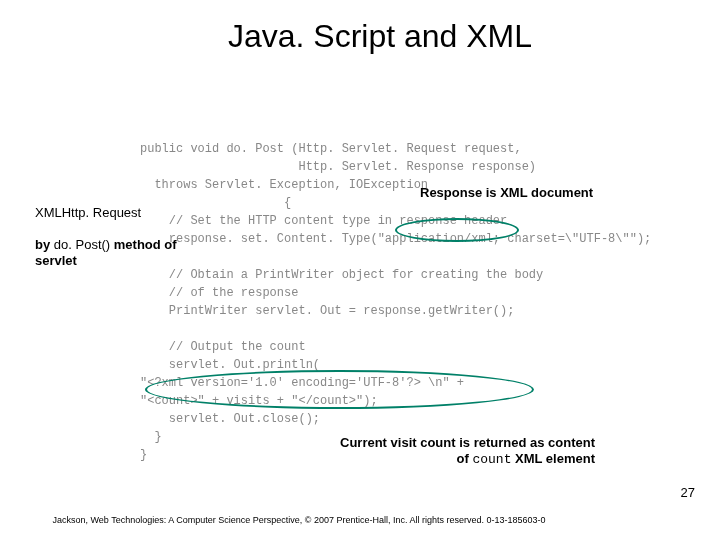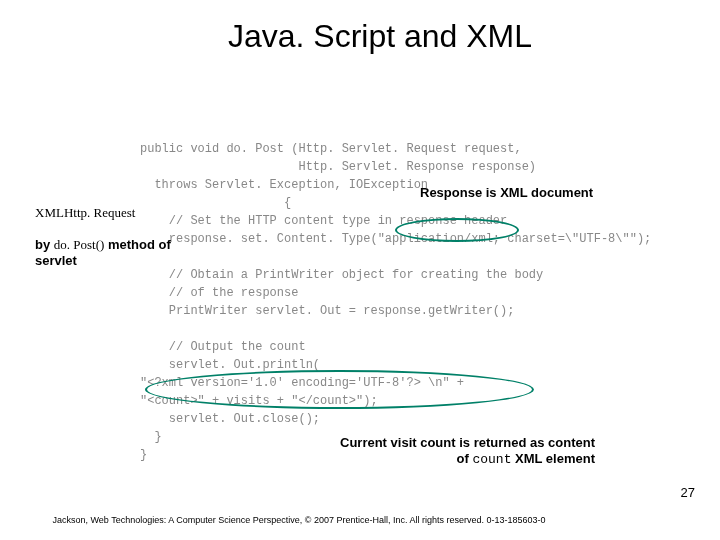--- a/index.html
+++ b/index.html
@@ -39,21 +39,21 @@
     position: absolute;
     left: 35px;
     top: 205px;
     width: 170px;
     font-size: 13px;
     font-weight: 700;
     color: #000;
     line-height: 16px;
   }
   .annotation-left .mono {
-    font-family: Liberation Serif, serif;
+    font-family: Liberation Sans, sans-serif;
     font-weight: 400;
   }
   .annotation-top-right {
     position: absolute;
     left: 420px;
     top: 185px;
     font-size: 13px;
     font-weight: 700;
     color: #000;
     text-align: center;

